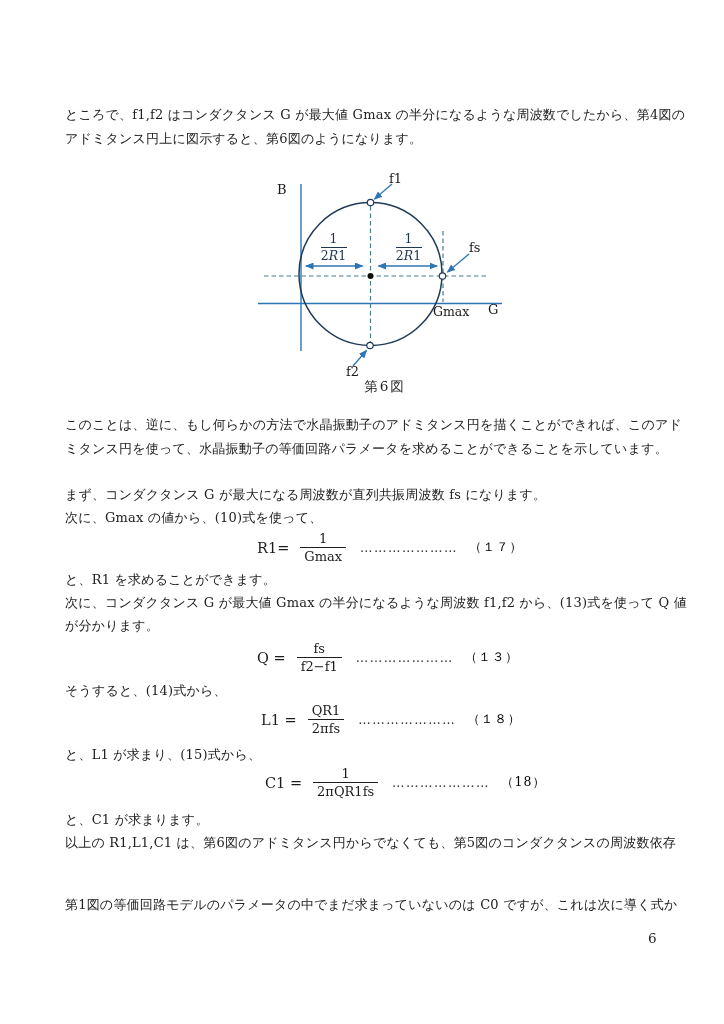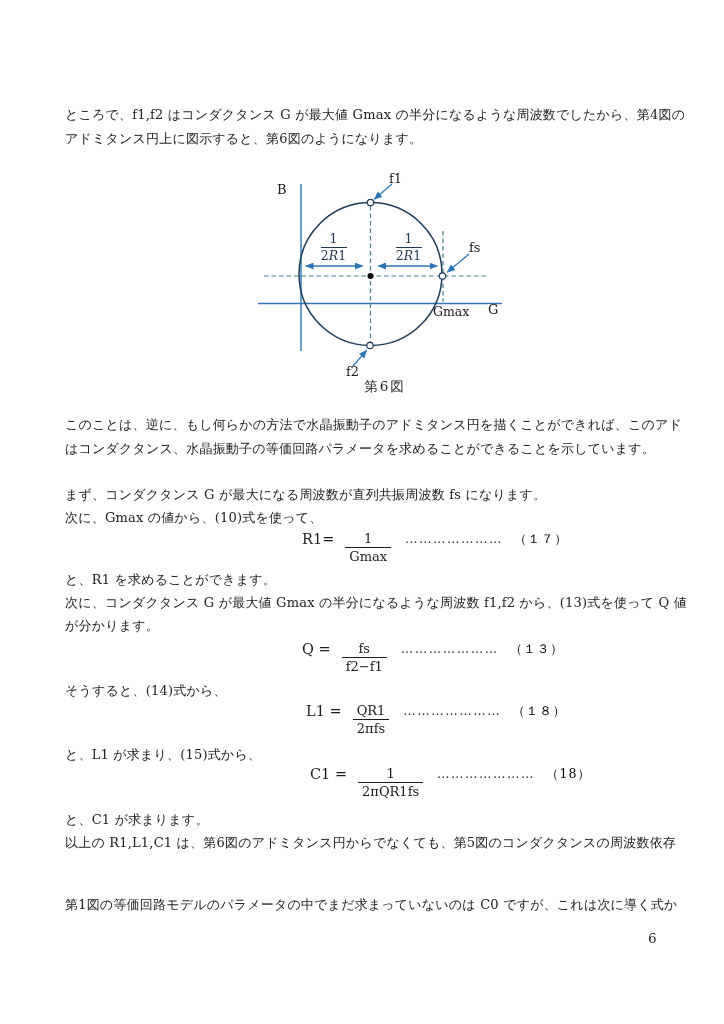--- a/index.html
+++ b/index.html
@@ -15,25 +15,24 @@
     position:absolute;
     left:65px;
     font-size:13px;
     line-height:17px;
     letter-spacing:0.2px;
     white-space:nowrap;
   }
   .equation{
     position:absolute;
     display:flex;
-    align-items:flex-start;
+    align-items:center;
     gap:11px;
     font-family:"DejaVu Serif","Liberation Serif",serif;
     color:#1c1c1c;
-    margin-left:45px;
   }
   .eq-lhs{font-size:14.5px;}
   .frac{display:inline-flex;flex-direction:column;align-items:center;font-size:13px;line-height:15px;}
   .frac .num{padding:0 4px 1px 4px;}
   .frac .den{border-top:1.2px solid #1c1c1c;padding:1px 4px 0 4px;}
   .eq-dots{font-size:12.5px;letter-spacing:1.5px;color:#333;margin-left:3px;}
   .eq-no{font-size:12.5px;letter-spacing:1px;color:#000000;}
   .figure-caption{
     position:absolute;
     left:250px;top:378px;width:270px;
@@ -103,21 +102,21 @@
     <g>
       <text x="408.5" y="243" font-size="12.5" text-anchor="middle" fill="#1F3550">1</text>
       <line x1="396" y1="247.5" x2="422" y2="247.5" stroke="#1F3550" stroke-width="1"></line>
       <text x="408.5" y="260" font-size="12.5" text-anchor="middle" fill="#1F3550"><tspan>2</tspan><tspan font-style="italic">R</tspan><tspan>1</tspan></text>
     </g>
   </svg>
 
   <div class="figure-caption">第6図</div>
 
   <div class="bline" style="top:416px">このことは、逆に、もし何らかの方法で水晶振動子のアドミタンス円を描くことができれば、このアド</div>
-  <div class="bline" style="top:439.5px">はコンダクタンス、水晶振動子の等価回路パラメータを求めることができることを示しています。</div>
+  <div class="bline" style="top:439.5px">ミタンス円を使って、水晶振動子の等価回路パラメータを求めることができることを示しています。</div>
   <div class="bline" style="top:486px">まず、コンダクタンス G が最大になる周波数が直列共振周波数 fs になります。</div>
   <div class="bline" style="top:509px">次に、Gmax の値から、(10)式を使って、</div>
 
   <div class="equation" style="top:531px;left:257px">
     <span class="eq-lhs">R1=</span>
     <span class="frac">
       <span class="num">1</span>
       <span class="den">Gmax</span>
     </span>
     <span class="eq-dots">…………………</span>

